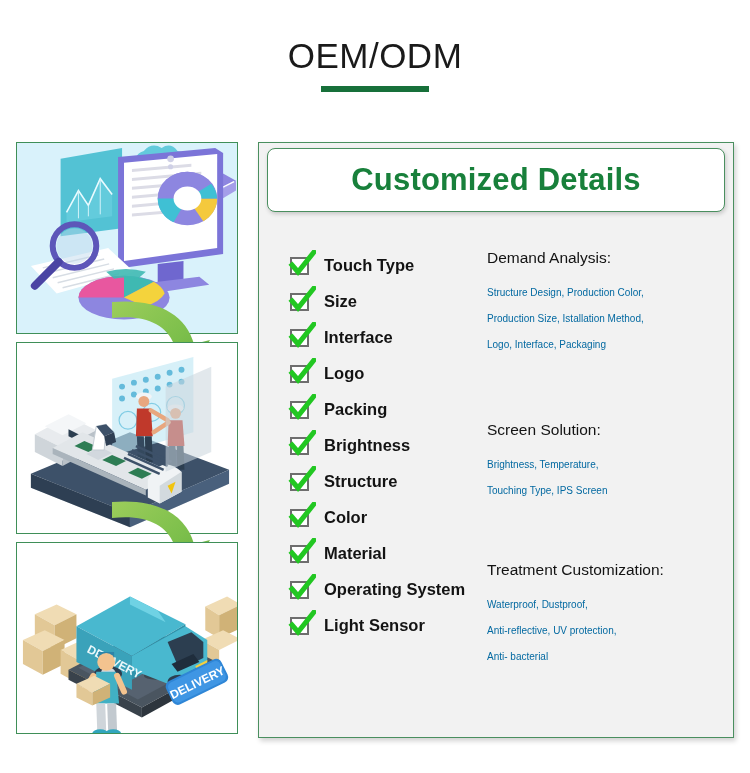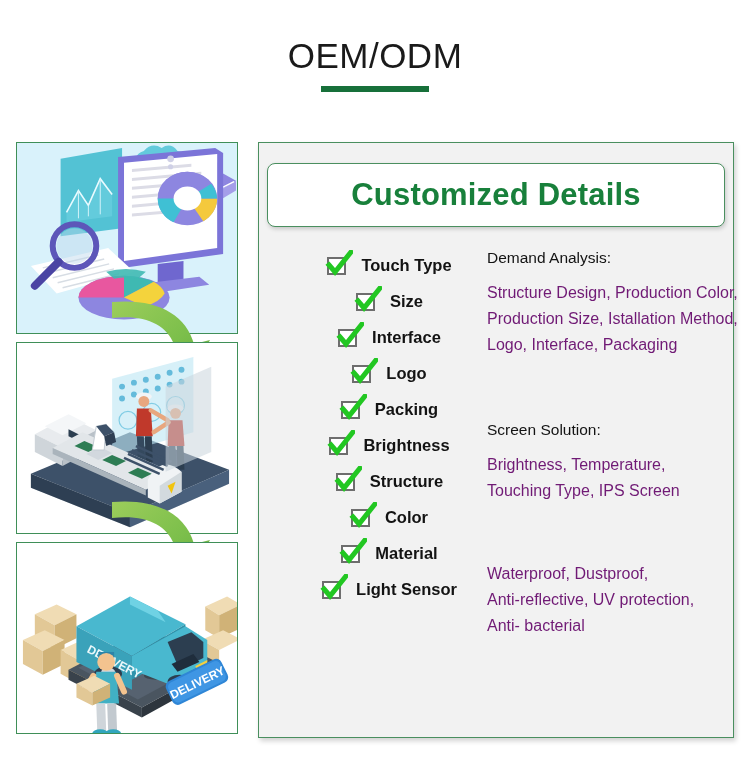--- a/index.html
+++ b/index.html
@@ -73,21 +73,21 @@
     width: 476px;
     height: 596px;
     background: #f2f2f2;
     border: 1px solid #4a8f5f;
     box-sizing: border-box;
     box-shadow: 2px 3px 5px rgba(0,0,0,0.18);
   }
   #details-header {
     position: absolute;
     left: 8px;
-    top: 20px;
+    top: 5px;
     width: 458px;
     height: 64px;
     background: #ffffff;
     border: 1px solid #4a8f5f;
     border-radius: 8px;
     box-sizing: border-box;
     box-shadow: 1px 2px 4px rgba(0,0,0,0.18);
     display: flex;
     align-items: center;
     justify-content: center;
@@ -105,21 +105,20 @@
     position: absolute;
     left: 30px;
     top: 104px;
     width: 200px;
   }
   .check-row {
     position: relative;
     height: 36px;
     display: flex;
     align-items: center;
-    justify-content: center;
   }
   .checkbox-icon {
     position: relative;
     width: 24px;
     height: 22px;
     flex: 0 0 auto;
     margin-right: 11px;
   }
   .checkbox-icon .box {
     position: absolute;
@@ -152,22 +151,22 @@
   #section-2 { top: 418px; }
 
   .info-heading {
     font-size: 15.5px;
     font-weight: normal;
     color: #131313;
     margin: 0 0 13px 0;
     white-space: nowrap;
   }
   .info-line {
-    font-size: 16px;
-    color: #701a75;
+    font-size: 10px;
+    color: #0369a1;
     line-height: 26px;
     white-space: nowrap;
   }
 </style>
 </head>
 <body>
 
 <div id="page-title-wrap">
   <div id="page-title">OEM/ODM</div>
   <div id="title-underline"></div>
@@ -516,20 +515,29 @@
     <div class="check-row">
       <span class="checkbox-icon">
         <span class="box"></span>
         <svg viewBox="0 0 28 28">
             <path d="M4 15 L10 22 L26 2" stroke="#22c722" stroke-width="5" fill="none" stroke-linecap="square"></path>
           </svg>
       </span>
       <span class="check-label">Material</span>
     </div>
 
+    <div class="check-row">
+      <span class="checkbox-icon">
+        <span class="box"></span>
+        <svg viewBox="0 0 28 28">
+            <path d="M4 15 L10 22 L26 2" stroke="#22c722" stroke-width="5" fill="none" stroke-linecap="square"></path>
+          </svg>
+      </span>
+      <span class="check-label">Operating System</span>
+    </div>
 
 
     <div class="check-row">
       <span class="checkbox-icon">
         <span class="box"></span>
         <svg viewBox="0 0 28 28">
             <path d="M4 15 L10 22 L26 2" stroke="#22c722" stroke-width="5" fill="none" stroke-linecap="square"></path>
           </svg>
       </span>
       <span class="check-label">Light Sensor</span>
@@ -544,18 +552,19 @@
     <div class="info-line">Logo, Interface, Packaging</div>
   </div>
 
   <div class="info-section" id="section-1">
     <div class="info-heading">Screen Solution:</div>
     <div class="info-line">Brightness, Temperature,</div>
     <div class="info-line">Touching Type, IPS Screen</div>
   </div>
 
   <div class="info-section" id="section-2">
+    <div class="info-heading">Treatment Customization:</div>
     <div class="info-line">Waterproof, Dustproof,</div>
     <div class="info-line">Anti-reflective, UV protection,</div>
     <div class="info-line">Anti- bacterial</div>
   </div>
 
 </div>
 
 </body></html>

